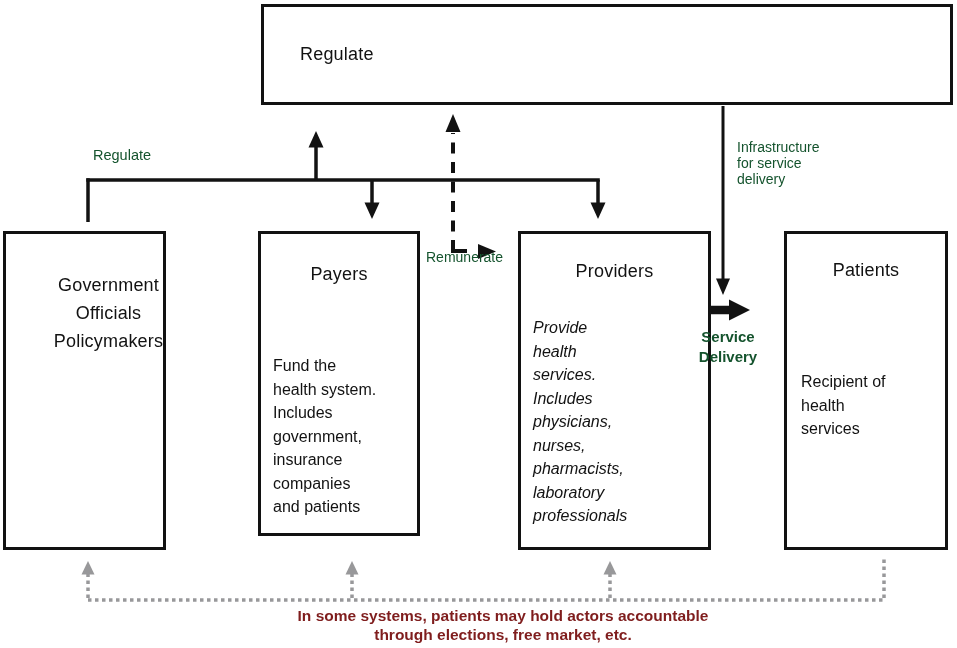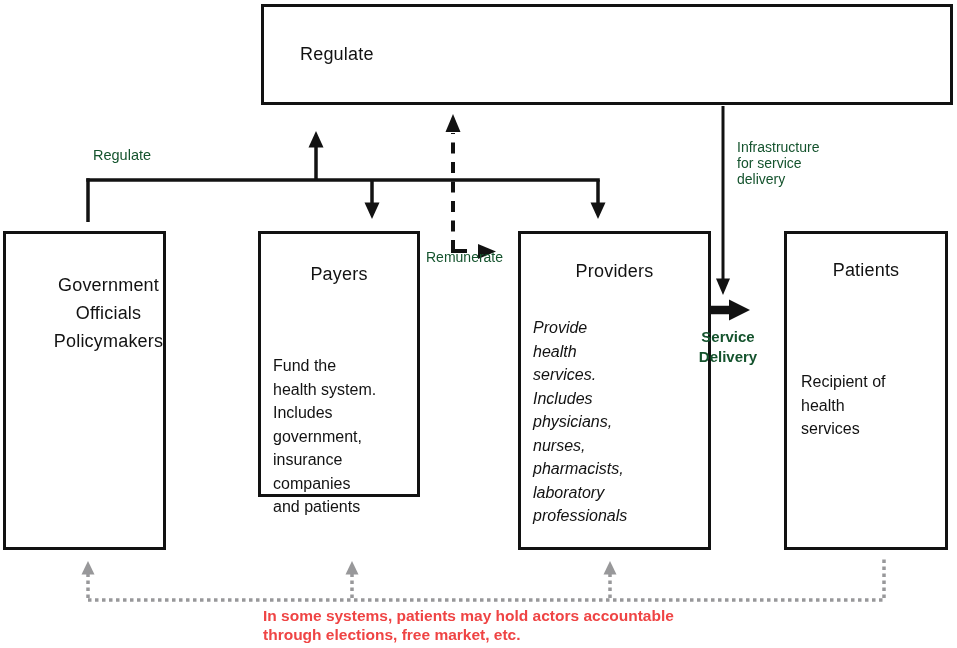--- a/index.html
+++ b/index.html
@@ -19,43 +19,43 @@
   .node-desc { position:absolute; font-size:16px; line-height:23.5px; }
 
   #box-suppliers { left:261px; top:4px; width:692px; height:101px; }
   #suppliers-title { left:36px; top:37px; }
   #suppliers-desc  { left:229px; top:9px; font-size:15.5px; line-height:25px; }
 
   #box-government { left:3px;   top:231px; width:163px; height:319px; }
   #government-title { top:37px;padding-left:24px; }
   #government-desc  { left:10px; top:155px; }
 
-  #box-payers { left:258px; top:231px; width:162px; height:266px; }
+  #box-payers { left:258px; top:231px; width:162px; height:305px; }
   #payers-title { top:26px; }
   #payers-desc  { left:12px; top:120px; }
 
   #box-providers { left:518px; top:231px; width:193px; height:319px; }
   #providers-title { top:23px; }
   #providers-desc  { left:12px; top:82px;font-style:italic; }
 
   #box-patients { left:784px; top:231px; width:164px; height:319px; }
   #patients-title { top:22px; }
   #patients-desc  { left:14px; top:136px; }
 
   .flow-label { position:absolute; font-size:14px; color:#14532d; }
   #label-regulate      { left:93px;  top:147px; font-size:14.5px; }
   #label-remunerate    { left:426px; top:249px; }
   #label-infrastructure{ left:737px; top:139px; line-height:16px; }
   #label-service-delivery {
     left:688px; top:327px; width:80px; text-align:center;
     font-weight:bold; font-size:15px; line-height:20px;
   }
   #label-accountability {
-    left:263px; top:606px; width:480px; 
-    font-weight:bold; font-size:15.5px; line-height:19px; color:#ef4444;
+    left:263px; top:606px; width:480px; text-align:center;
+    font-weight:bold; font-size:15.5px; line-height:19px; color:#7f1d1d;
   }
 </style>
 </head>
 <body>
 
 <div class="canvas">
 
   <svg class="arrow-layer" viewBox="0 0 957 648" xmlns="http://www.w3.org/2000/svg">
 
     <g stroke="#121212" stroke-width="3.5" fill="#121212">

